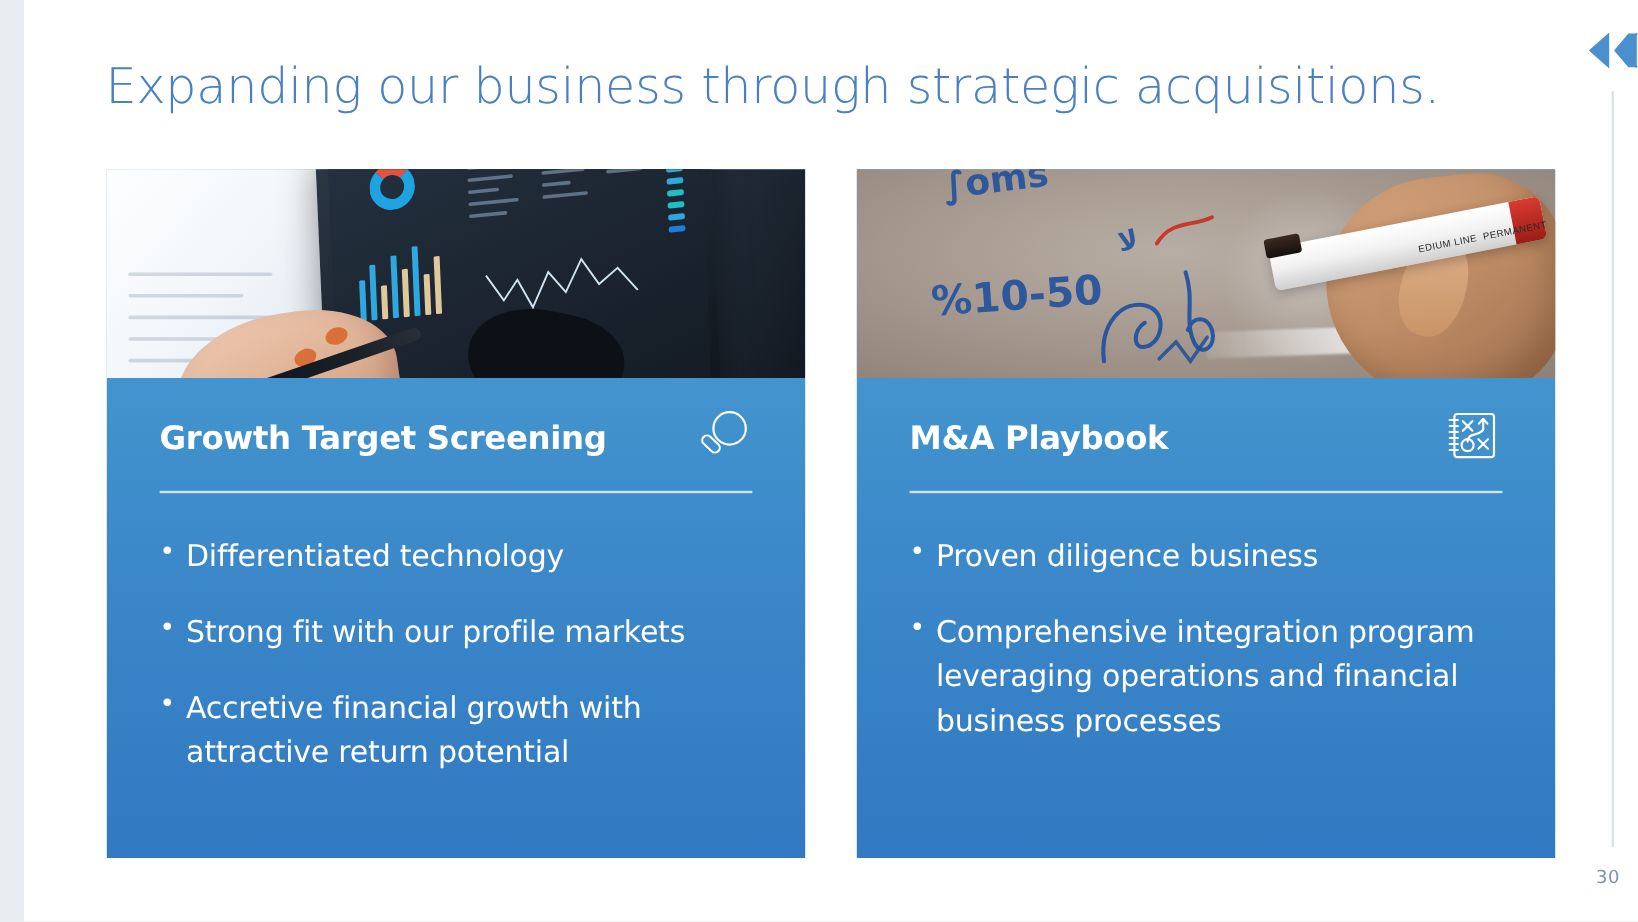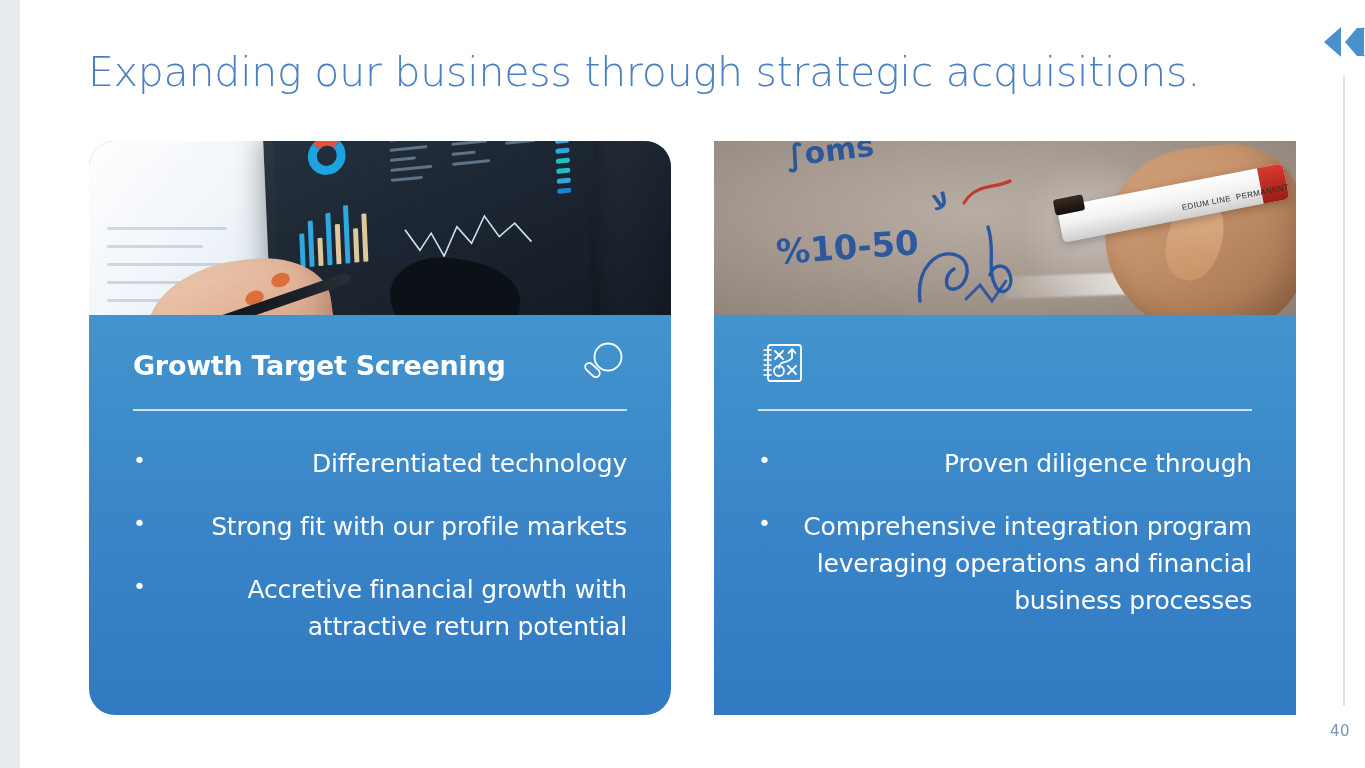--- a/index.html
+++ b/index.html
@@ -65,21 +65,21 @@
 
   
   .card {
     position: absolute;
     top: 141px;
     width: 582px;
     height: 574px;
     overflow: hidden;
     background: linear-gradient(180deg, #4c9fd6 0%, #4192cd 35%, #3a85c8 65%, #3179c2 100%);
   }
-  .card--left  { left: 69px; border-radius: 26px; }
+  .card--left  { left: 69px; }
   .card--right { left: 694px; }
 
   
   .card-photo {
     position: relative;
     width: 100%;
     height: 174px;
     overflow: hidden;
   }
 
@@ -295,41 +295,41 @@
     margin-bottom: 26px;
     font-family: "DejaVu Sans", sans-serif;
     letter-spacing: -0.2px;
   }
   .bullet-dot {
     flex: 0 0 auto;
     width: 22px;
     font-size: 22px;
     line-height: 1.48;
   }
-  .bullet-text { flex: 1 1 auto; text-align: right; }
+  .bullet-text { flex: 1 1 auto; }
 </style>
 </head>
 <body>
 
 <div id="slide">
 
   <div class="slide-title">Expanding our business through strategic acquisitions.</div>
 
   <div class="brand-logo">
     <svg width="48" height="34" viewBox="0 0 48 34" aria-hidden="true">
       <path d="M21 2 L21 32 L4 17 Z" fill="#4a90cc"></path>
       <path d="M44 2 L44 32 L27.5 17 Z" fill="#4a90cc"></path>
       <path d="M44 2 L44 32 L27.5 17 Z" fill="#e8ecf1" transform="translate(6,0) scale(1,0.62) translate(0,10)" opacity="0"></path>
       <path d="M45 3 L37 3 L25 17 L37 31 L45 31 L33.5 17 Z" fill="#4a90cc"></path>
     </svg>
   </div>
 
   <div class="right-rule"></div>
 
-  <div class="page-number">40</div>
+  <div class="page-number">30</div>
 
   <div class="card card--left">
 
     <div class="card-photo">
       <div class="photo-tablet">
         <div class="paper"></div>
         <div class="paper-line" style="top:86px;width:120px;"></div>
         <div class="paper-line" style="top:104px;width:96px;"></div>
         <div class="paper-line" style="top:122px;width:132px;"></div>
         <div class="paper-line" style="top:140px;width:80px;"></div>
@@ -436,20 +436,21 @@
           <div class="marker-red"></div>
         </div>
         <div class="nib"></div>
         <div class="marker-brand">&nbsp;</div>
         <div class="marker-label">EDIUM LINE&nbsp;&nbsp;PERMANENT</div>
       </div>
     </div>
 
     <div class="card-body">
       <div class="card-head">
+        <div class="card-title">M&amp;A Playbook</div>
         <div class="card-icon">
           <svg width="50" height="50" viewBox="0 0 50 50" aria-hidden="true">
             <rect x="10" y="7" width="33" height="36" rx="2.5" fill="none" stroke="#ffffff" stroke-width="1.8"></rect>
             <line x1="6" y1="12" x2="13" y2="12" stroke="#ffffff" stroke-width="1.6" stroke-linecap="round"></line>
             <line x1="6" y1="17" x2="13" y2="17" stroke="#ffffff" stroke-width="1.6" stroke-linecap="round"></line>
             <line x1="6" y1="22" x2="13" y2="22" stroke="#ffffff" stroke-width="1.6" stroke-linecap="round"></line>
             <line x1="6" y1="27" x2="13" y2="27" stroke="#ffffff" stroke-width="1.6" stroke-linecap="round"></line>
             <line x1="6" y1="32" x2="13" y2="32" stroke="#ffffff" stroke-width="1.6" stroke-linecap="round"></line>
             <line x1="6" y1="37" x2="13" y2="37" stroke="#ffffff" stroke-width="1.6" stroke-linecap="round"></line>
             <line x1="17" y1="13" x2="25" y2="21" stroke="#ffffff" stroke-width="1.8" stroke-linecap="round"></line>
@@ -461,21 +462,21 @@
             <path d="M34 20 L34 12" fill="none" stroke="#ffffff" stroke-width="1.8" stroke-linecap="round"></path>
             <path d="M30.5 15 L34 11 L37.5 15" fill="none" stroke="#ffffff" stroke-width="1.8" stroke-linecap="round" stroke-linejoin="round"></path>
           </svg>
         </div>
       </div>
       <div class="card-divider"></div>
 
       <ul class="bullets">
         <li class="bullet">
           <span class="bullet-dot">•</span>
-          <span class="bullet-text">Proven diligence through</span>
+          <span class="bullet-text">Proven diligence business</span>
         </li>
         <li class="bullet">
           <span class="bullet-dot">•</span>
           <span class="bullet-text">Comprehensive integration program leveraging operations and financial business processes</span>
         </li>
       </ul>
     </div>
   </div>
 
 </div>

